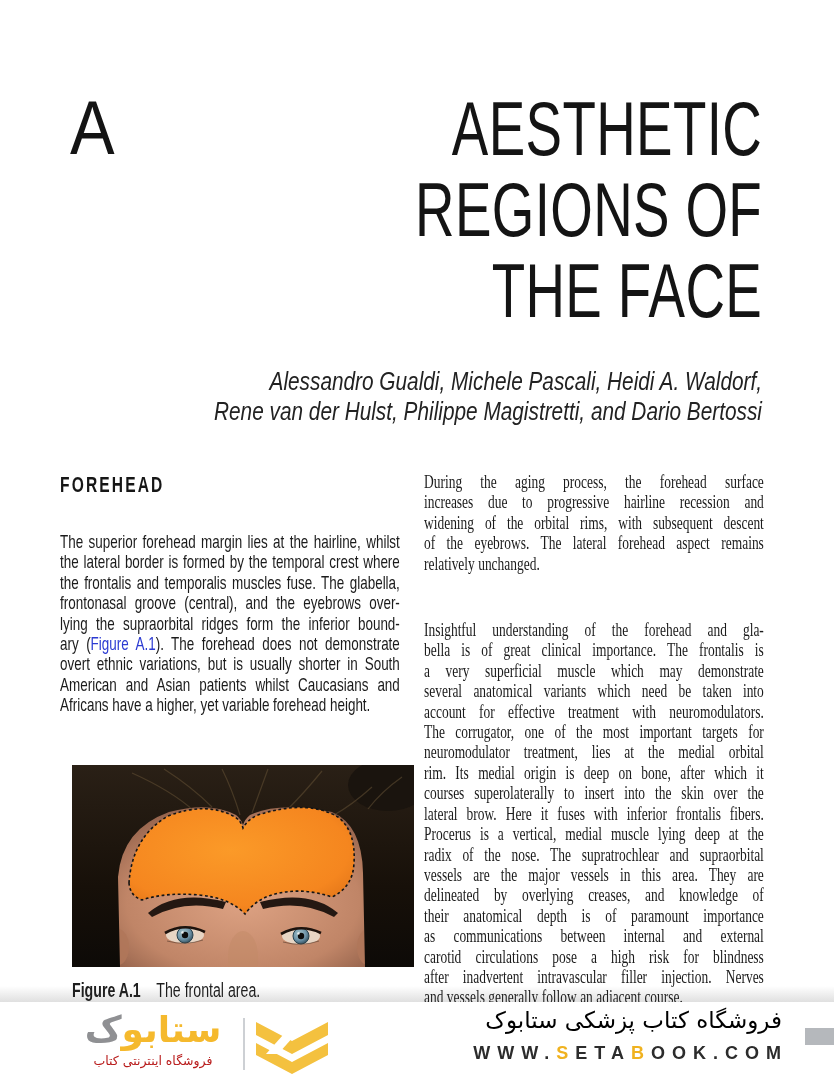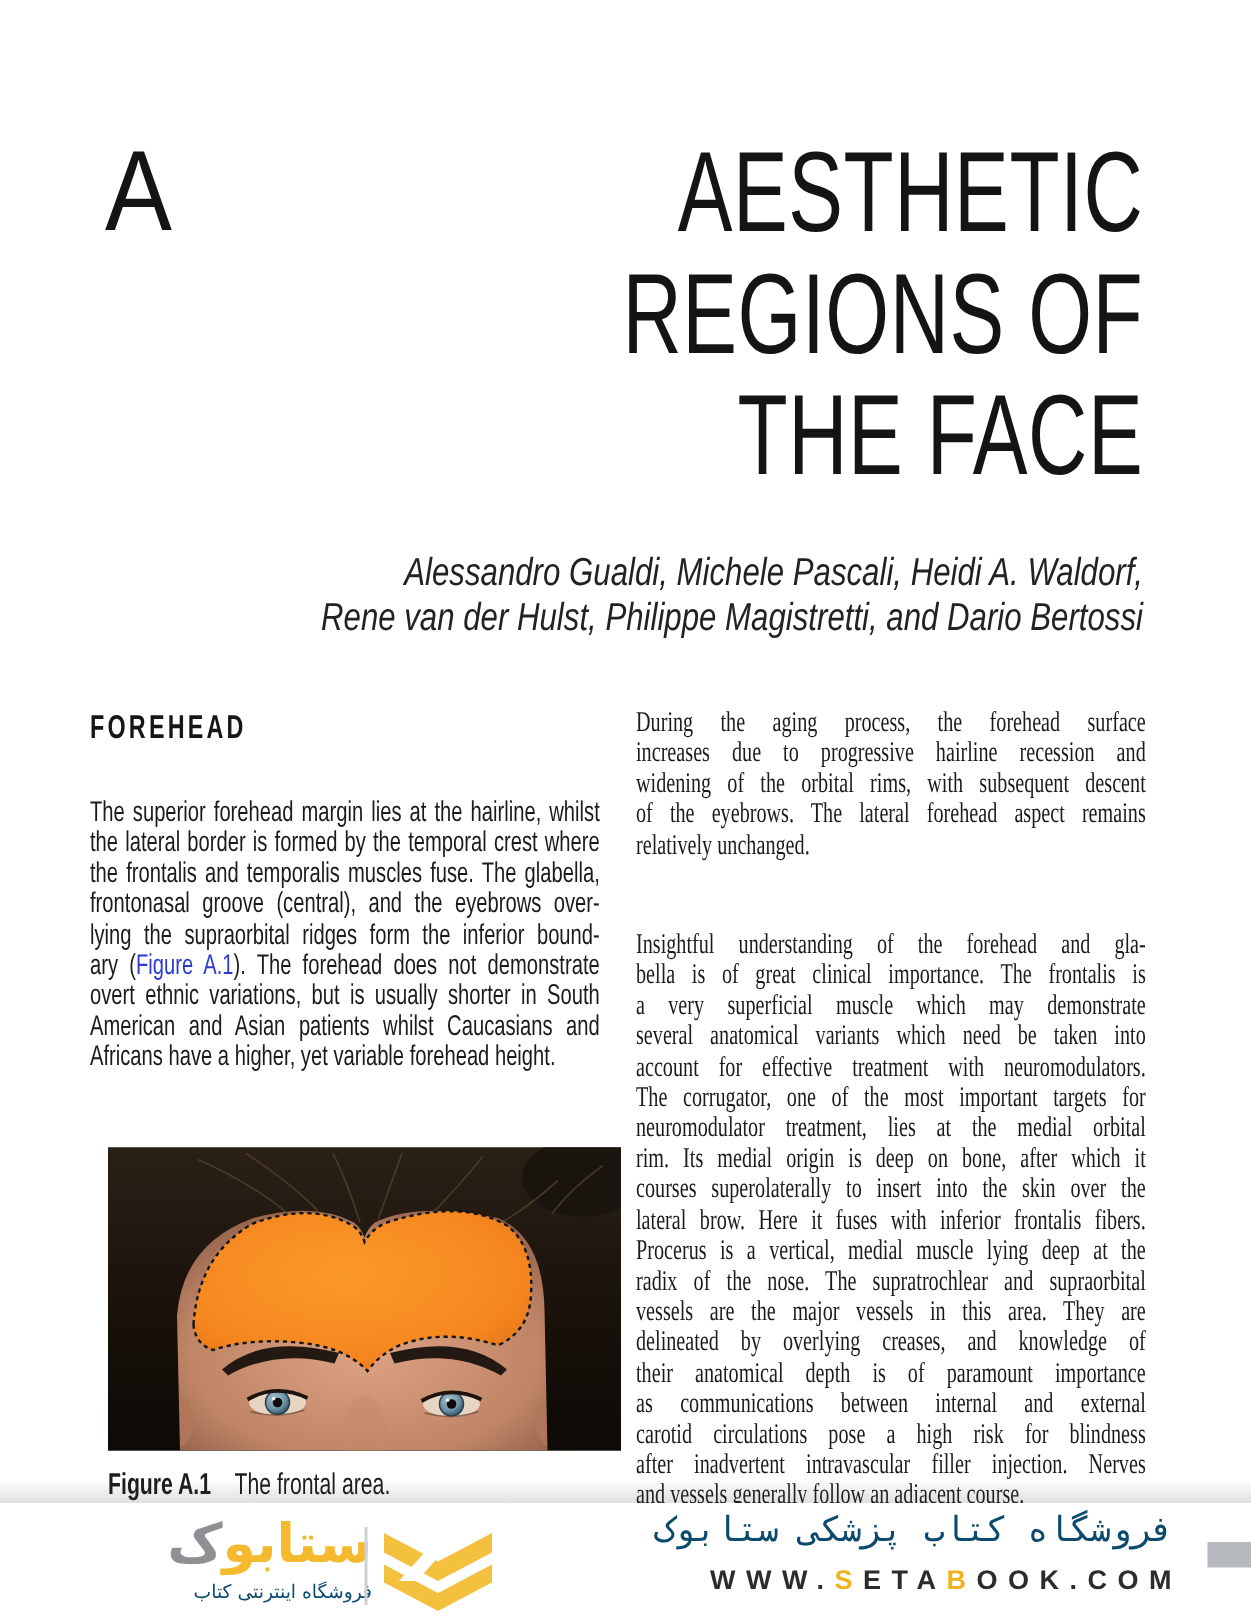--- a/index.html
+++ b/index.html
@@ -33,28 +33,28 @@
   .caption-wrap{position:absolute;left:72px;top:979px;width:340px;}
   .caption{font-size:20px;line-height:22px;color:#1d1d1d;white-space:nowrap;}
   .cap-label{font-weight:bold;}
   .cap-text{margin-left:22px;}
 
   
   .footer-shadow{position:absolute;left:0;top:986px;width:834px;height:16px;
         background:linear-gradient(to bottom,rgba(60,60,60,0),rgba(60,60,60,.16));}
   .footer{position:absolute;left:0;top:1002px;width:834px;height:78px;background:#ffffff;
         font-family:"DejaVu Sans","Liberation Sans",sans-serif;}
-  .logo-block{position:absolute;left:58px;top:8px;width:190px;text-align:right;}
+  .logo-block{position:absolute;left:58px;top:8px;width:190px;text-align:center;}
   .logo-main{font-size:36px;line-height:40px;font-weight:bold;}
   .lg-y{color:#f5b92d;}
   .lg-g{color:#8f9093;}
-  .logo-sub{font-size:12.5px;color:#0c4a6e;margin-top:3px;letter-spacing:.5px;}
+  .logo-sub{font-size:12.5px;color:#b91c1c;margin-top:3px;letter-spacing:.5px;}
   .fdivider{position:absolute;left:243px;top:16px;width:2px;height:52px;background:#cdd0d4;}
   .emblem{position:absolute;left:254px;top:14px;}
-  .store-line{position:absolute;right:52px;top:5px;font-size:23px;color:#0c4a6e;font-family:Liberation Mono, monospace;}
+  .store-line{position:absolute;right:52px;top:5px;font-size:23px;color:#000000;}
   .website{position:absolute;right:46px;top:41px;font-size:18px;font-weight:bold;
         letter-spacing:7px;color:#2c2c2c;font-family:"Liberation Sans",sans-serif;white-space:nowrap;}
   .web-y{color:#f0b21f;}
   .gray-tab{position:absolute;right:0;top:26px;width:29px;height:17px;background:#b5b8bc;}
 </style>
 </head>
 <body>
 
 <div class="page">
 

